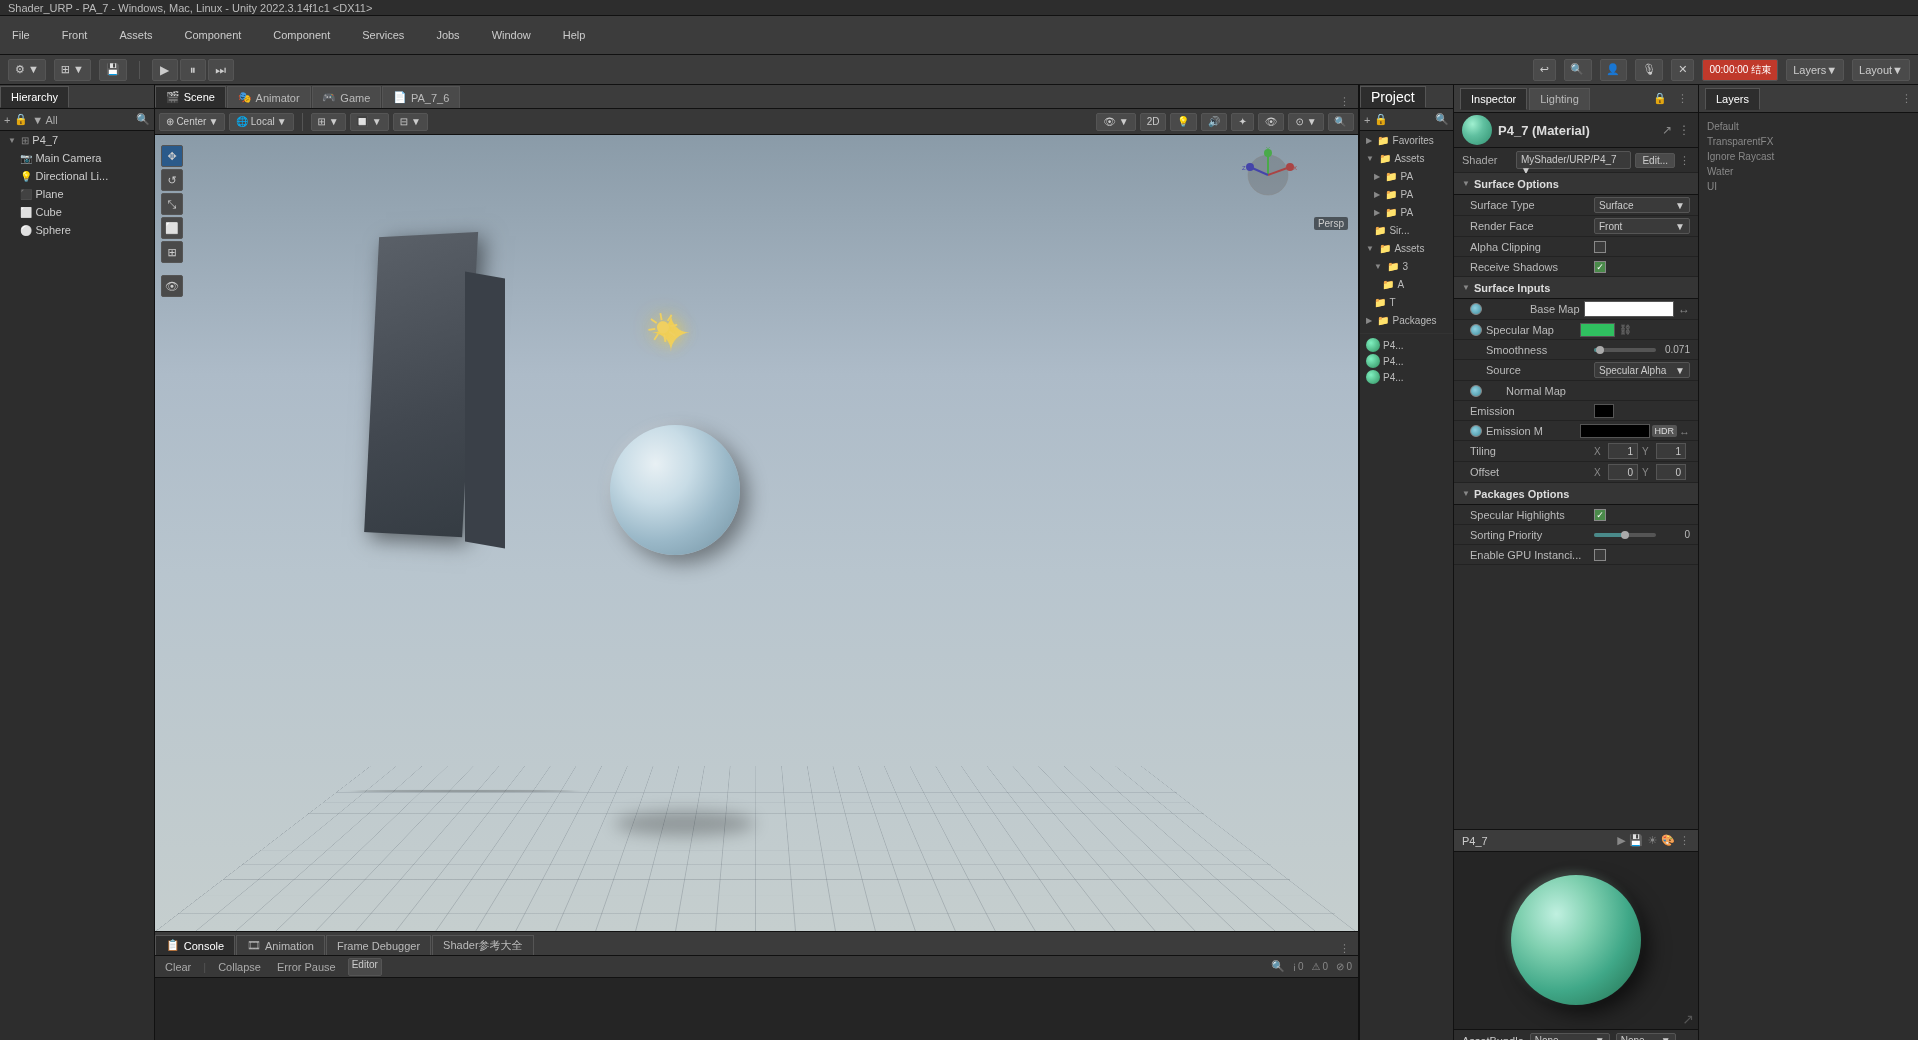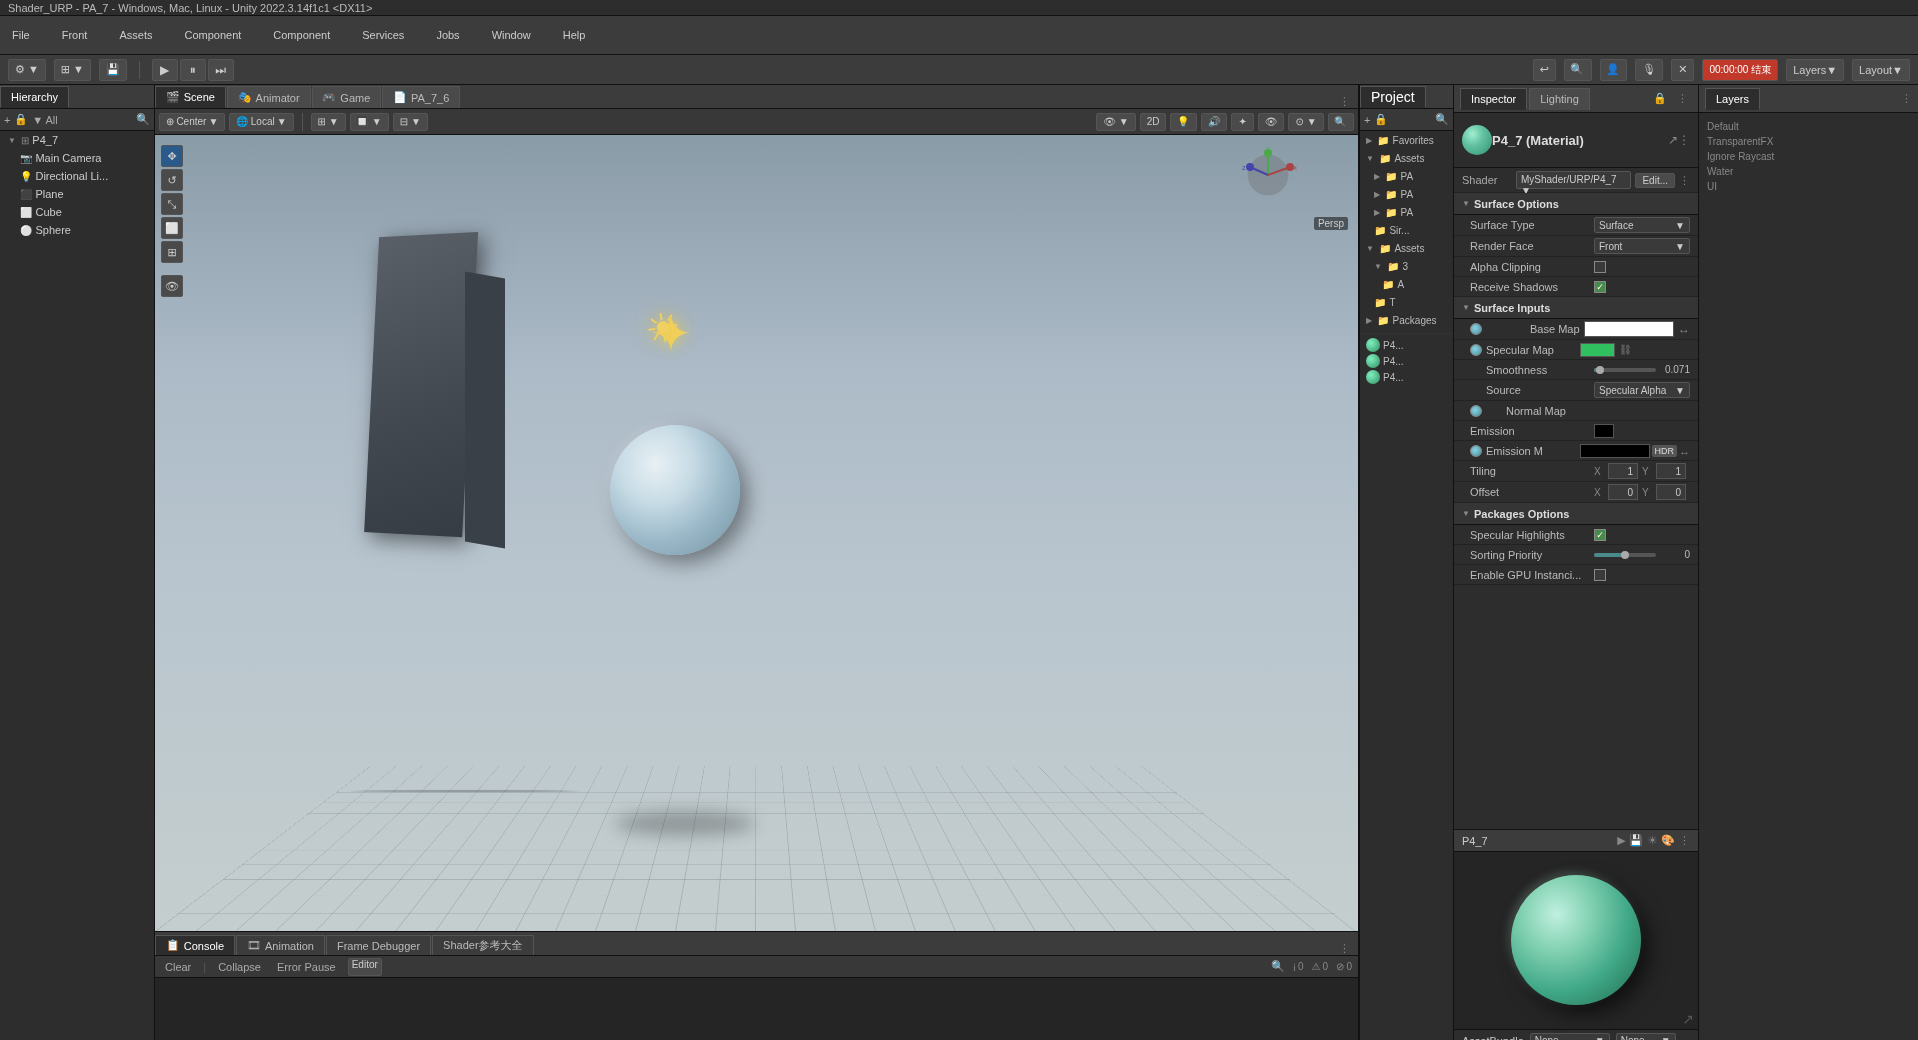--- a/index.html
+++ b/index.html
@@ -300,21 +300,22 @@
       flex: 1;
       background: #2d2d2d;
       overflow-y: auto;
       display: flex;
       flex-direction: column;
     }
 
     .material-header {
       display: flex;
       align-items: center;
-      padding: 12px 8px;
+      padding: 2px 8px;
+      gap: 6px;
       border-bottom: 1px solid #111;
     }
     .material-icon {
       width: 30px;
       height: 30px;
       border-radius: 50%;
       background: radial-gradient(ellipse at 35% 30%, #a0f0d0 0%, #60c0a0 40%, #309070 100%);
     }
     .material-name {
       font-size: 13px;

